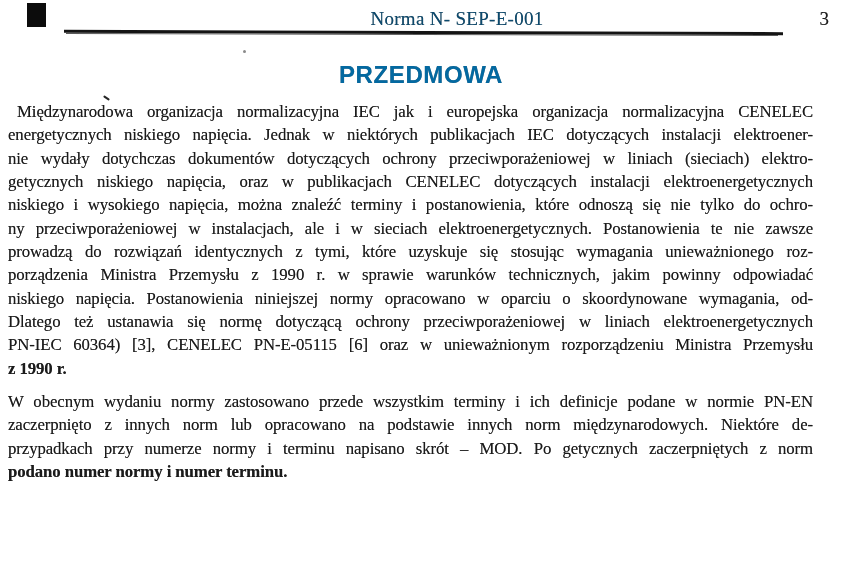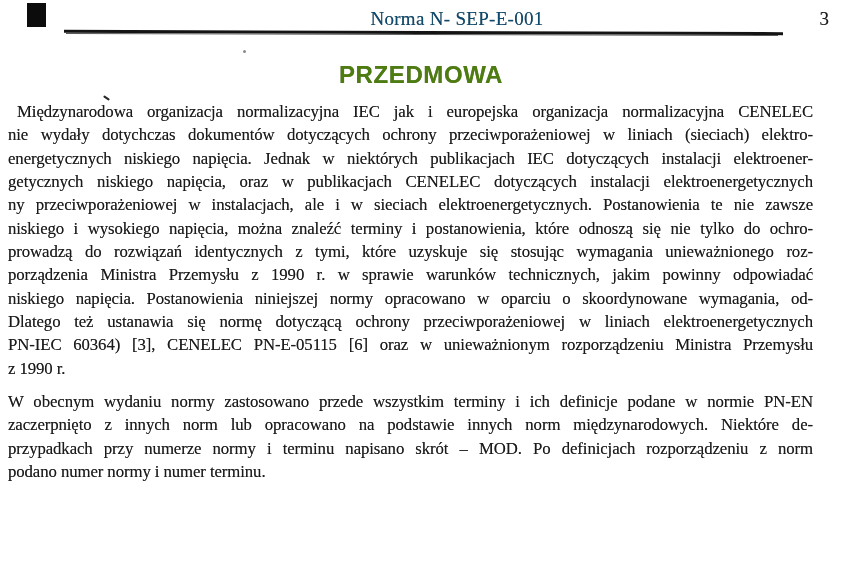--- a/index.html
+++ b/index.html
@@ -51,38 +51,39 @@
   }
   .header-rule::after{
     content:"";position:absolute;left:2px;top:3px;
     width:99%;height:1px;background:#5a5a5a;
   }
   .section-title{
     position:absolute;top:61px;left:0;width:842px;
     margin:0;text-align:center;
     font-family:"Liberation Sans", sans-serif;
     font-weight:bold;font-size:24px;letter-spacing:0.6px;
-    color:#4d7c0f;
+    color:#0369a1;
     text-shadow:0 0 0.4px rgba(21,21,21,0.5);
   }
   .content{
     position:absolute;left:8px;top:100px;width:805px;
     font-size:16.8px;line-height:23.35px;
     letter-spacing:-0.1px;
     color:#1b1b1b;
     text-shadow:0 0 0.35px rgba(27,27,27,0.6);
   }
   .line{
     text-align:justify;
     text-align-last:justify;
     height:23.35px;
     white-space:normal;
   }
   .line.last{
     text-align-last:left;
+    font-weight:bold;
   }
   .line.indent{
     text-indent:9px;
   }
   .para-2{margin-top:10px;}
 </style>
 </head>
 <body>
 
 <div class="page">
@@ -98,35 +99,35 @@
   <div class="page-number">3</div>
 
   <div class="header-rule"></div>
 
   <h1 class="section-title">PRZEDMOWA</h1>
 
   <div class="content">
 
     <div class="paragraph">
       <div class="line indent">Międzynarodowa organizacja normalizacyjna IEC jak i europejska organizacja normalizacyjna CENELEC</div>
+      <div class="line">energetycznych niskiego napięcia. Jednak w niektórych publikacjach IEC dotyczących instalacji elektroener-</div>
       <div class="line">nie wydały dotychczas dokumentów dotyczących ochrony przeciwporażeniowej w liniach (sieciach) elektro-</div>
-      <div class="line">energetycznych niskiego napięcia. Jednak w niektórych publikacjach IEC dotyczących instalacji elektroener-</div>
       <div class="line">getycznych niskiego napięcia, oraz w publikacjach CENELEC dotyczących instalacji elektroenergetycznych</div>
+      <div class="line">niskiego i wysokiego napięcia, można znaleźć terminy i postanowienia, które odnoszą się nie tylko do ochro-</div>
       <div class="line">ny przeciwporażeniowej w instalacjach, ale i w sieciach elektroenergetycznych. Postanowienia te nie zawsze</div>
-      <div class="line">niskiego i wysokiego napięcia, można znaleźć terminy i postanowienia, które odnoszą się nie tylko do ochro-</div>
       <div class="line">prowadzą do rozwiązań identycznych z tymi, które uzyskuje się stosując wymagania unieważnionego roz-</div>
       <div class="line">porządzenia Ministra Przemysłu z 1990 r. w sprawie warunków technicznych, jakim powinny odpowiadać</div>
       <div class="line">niskiego napięcia. Postanowienia niniejszej normy opracowano w oparciu o skoordynowane wymagania, od-</div>
       <div class="line">Dlatego też ustanawia się normę dotyczącą ochrony przeciwporażeniowej w liniach elektroenergetycznych</div>
       <div class="line">PN-IEC 60364) [3], CENELEC PN-E-05115 [6] oraz w unieważnionym rozporządzeniu Ministra Przemysłu</div>
       <div class="line last">z 1990 r.</div>
     </div>
 
     <div class="paragraph para-2">
       <div class="line">W obecnym wydaniu normy zastosowano przede wszystkim terminy i ich definicje podane w normie PN-EN</div>
       <div class="line">zaczerpnięto z innych norm lub opracowano na podstawie innych norm międzynarodowych. Niektóre de-</div>
-      <div class="line">przypadkach przy numerze normy i terminu napisano skrót – MOD. Po definicjach rozporządzeniu z norm</div>
+      <div class="line">przypadkach przy numerze normy i terminu napisano skrót – MOD. Po getycznych zaczerpniętych z norm</div>
       <div class="line last">podano numer normy i numer terminu.</div>
     </div>
 
   </div>
 
 </div>
 
 </body></html>

